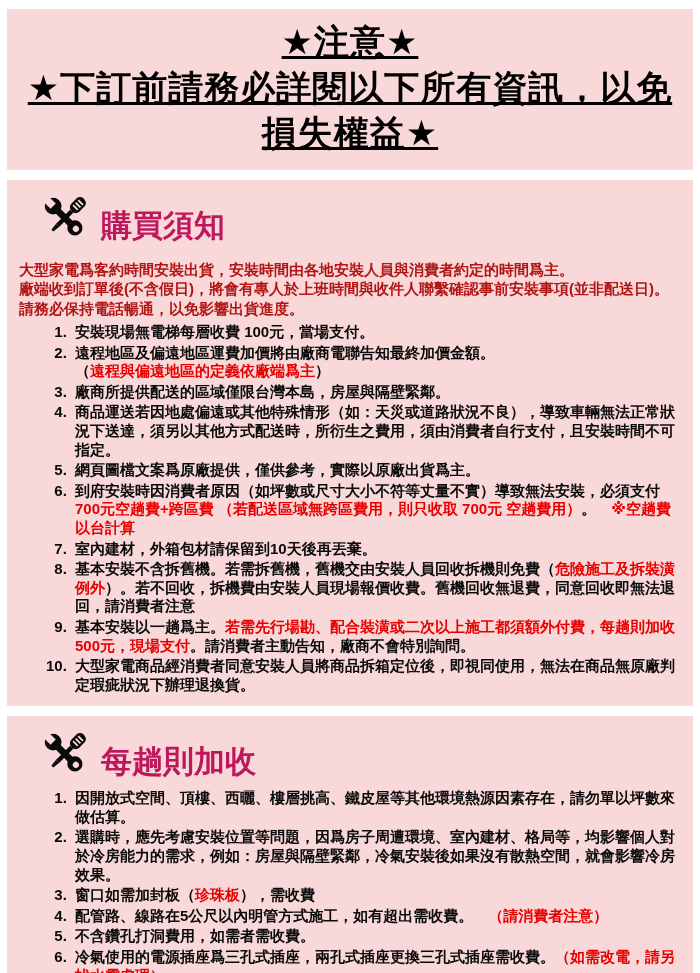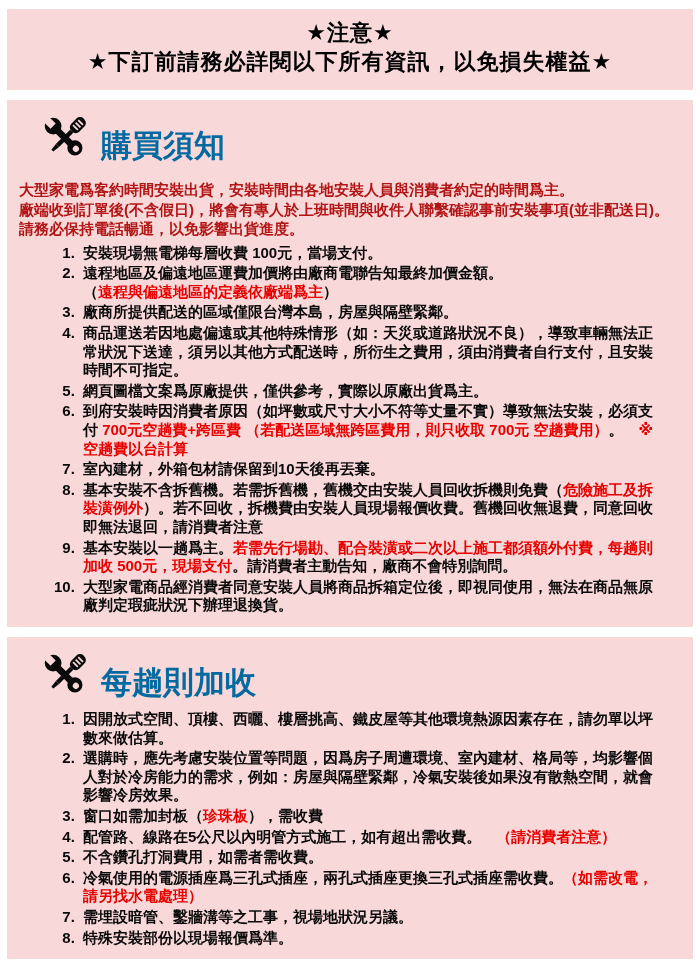--- a/index.html
+++ b/index.html
@@ -12,48 +12,49 @@
   }
   .page{width:700px;box-sizing:border-box;padding:9px 7px 6px;}
   .panel{
     background:#f8d8d8;
     margin-bottom:10px;
     padding:4px 10px 8px;
   }
   .header-panel{
     text-align:center;
     padding:10px 12px 14px;
-    font-size:22px;
+    font-size:35px;
     line-height:1.3;
     color:#000;
     letter-spacing:1px;
+    text-decoration:underline;
   }
   .sec-head{
     display:flex;
     align-items:flex-end;
     gap:6px;
     padding:6px 0 2px 20px;
   }
   .sec-head .icon{display:inline-block;line-height:0;}
   .sec-title{
     margin:8px 0 0 2px;
     font-size:31px;
     line-height:1;
     padding-bottom:5px;
-    color:#0369a1;
+    color:#be185d;
   }
   .intro{
     margin:12px 0 5px 2px;
     font-size:15px;
     line-height:1.3;
     white-space:pre-wrap;
   }
   .intro-red{color:#b21515;}
   ol.items{
-    margin:5px 16px 4px;
+    margin:5px 8px 4px;
     padding-left:46px;
     font-size:15px;
     line-height:1.24;
   }
   ol.items li{
     padding-left:4px;
     margin-bottom:2px;
     white-space:pre-wrap;
   }
   .red{color:#e80000;}

